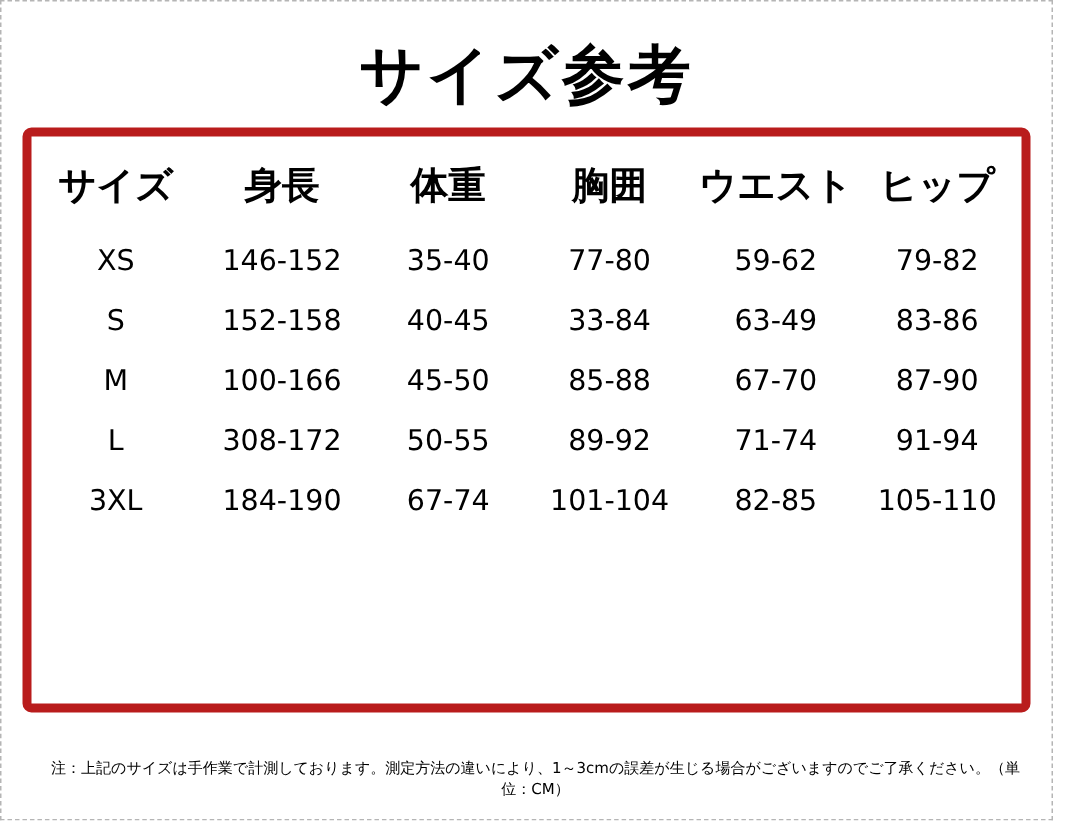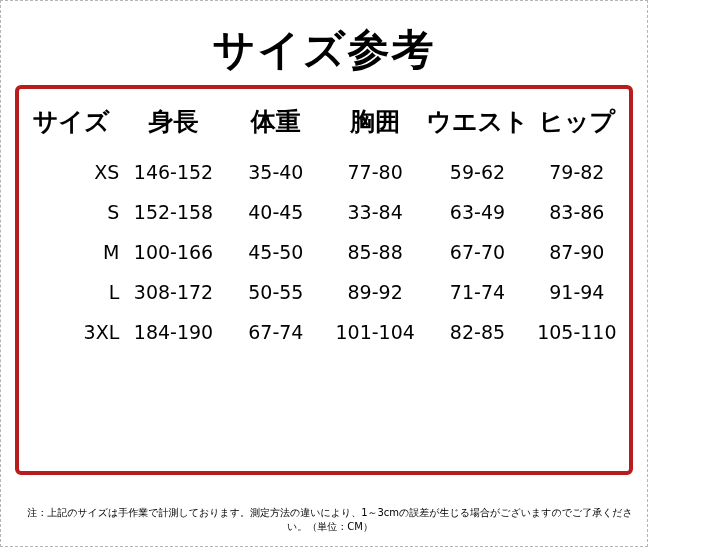--- a/index.html
+++ b/index.html
@@ -9,38 +9,38 @@
   }
   body {
     width: 720px;
     height: 547px;
     font-family: "DejaVu Sans", "Liberation Sans", sans-serif;
     color: #000000;
     overflow: hidden;
   }
   .page {
     position: relative;
-    width: 648px;
+    width: 702px;
     height: 547px;
     box-sizing: border-box;
     border: 1px dashed #b5b5b5;
     background: #ffffff;
   }
   .title {
     text-align: center;
     font-size: 42px;
     font-weight: 700;
     letter-spacing: 2px;
     margin-top: 26px;
     margin-bottom: 10px;
     line-height: 1.1;
   }
   .table-wrap {
     margin: 12px 14px 0 14px;
-    border: 4px solid #b91c1c;
+    border: 6px solid #b91c1c;
     border-radius: 6px;
     padding: 8px 4px 10px 4px;
     box-sizing: border-box;
     height: 390px;
   }
   table {
     width: 100%;
     border-collapse: collapse;
     table-layout: fixed;
   }
@@ -53,21 +53,20 @@
   }
   tbody td {
     font-size: 19px;
     font-weight: 400;
     text-align: center;
     padding: 9px 0;
     white-space: nowrap;
   }
   tbody td.size-col {
     font-size: 19px;
-    text-align: right;
   }
   col.c0 { width: 16%; }
   col.c1 { width: 18%; }
   col.c2 { width: 16%; }
   col.c3 { width: 17%; }
   col.c4 { width: 17%; }
   col.c5 { width: 16%; }
   .note {
     position: absolute;
     left: 26px;

